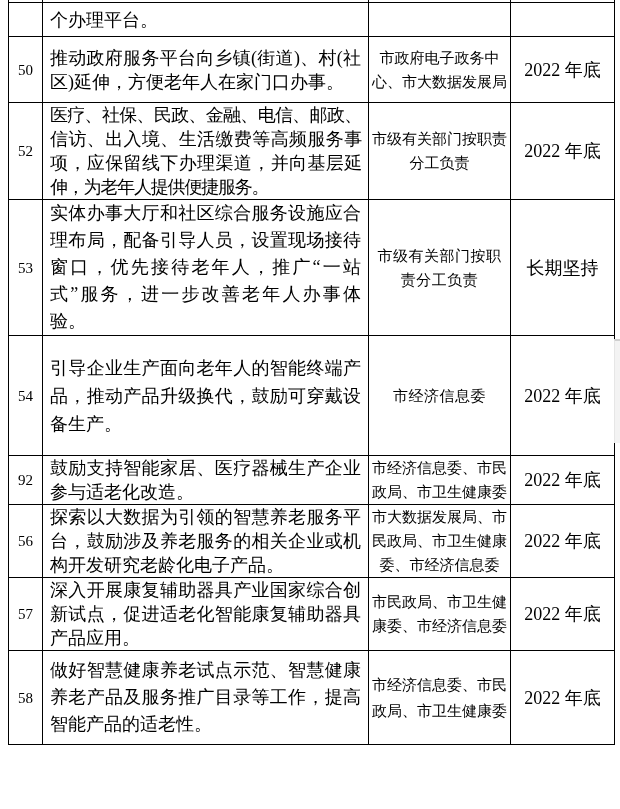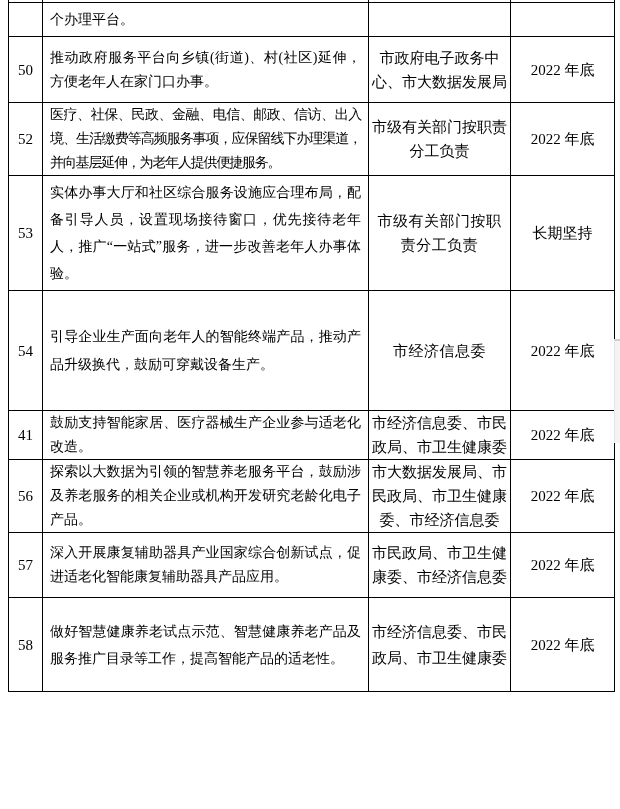--- a/index.html
+++ b/index.html
@@ -8,27 +8,27 @@
     font-family:"Liberation Serif","DejaVu Serif",serif;color:#000;
   }
   .table-wrap{position:absolute;left:8px;top:-1px;}
   table{border-collapse:collapse;table-layout:fixed;width:606px;}
   col.w-num{width:34px;}
   col.w-task{width:326px;}
   col.w-dept{width:142px;}
   col.w-time{width:104px;}
   td{
     border:1px solid #000;padding:0;vertical-align:middle;
-    font-size:14px;line-height:24px;overflow:hidden;
+    font-size:18px;line-height:24px;overflow:hidden;
   }
   tr.sliver td{border-top:none;height:3px;}
   .c-num{text-align:center;font-size:15px;}
   .c-task{text-align:justify;text-justify:inter-character;padding:0 7px;line-break:strict;}
   .c-dept{font-size:15px;text-align:center;padding:0 3px;line-break:strict;}
-  .c-time{text-align:center;font-size:15px;}
+  .c-time{text-align:center;font-size:18px;}
   .c-section{padding:0 6px;font-size:16px;text-align:left;}
 
   tr:nth-child(2){height:34px;}
   tr:nth-child(3){height:66px;margin-left:36px;}
   tr:nth-child(4){height:64px;}
   tr:nth-child(4) .c-task{letter-spacing:-1.2px;}
   tr:nth-child(5){height:115px;}
   tr:nth-child(5) .c-task{line-height:27px;}
   tr:nth-child(5) .c-dept{letter-spacing:.5px;}
   tr:nth-child(6){height:120px;}
@@ -93,21 +93,21 @@
         <td class="c-dept">市级有关部门按职责分工负责</td>
         <td class="c-time">长期坚持</td>
       </tr>
       <tr>
         <td class="c-num">54</td>
         <td class="c-task">引导企业生产面向老年人的智能终端产品，推动产品升级换代，鼓励可穿戴设备生产。</td>
         <td class="c-dept">市经济信息委</td>
         <td class="c-time">2022 年底</td>
       </tr>
       <tr>
-        <td class="c-num">41</td>
+        <td class="c-num">92</td>
         <td class="c-task">鼓励支持智能家居、医疗器械生产企业参与适老化改造。</td>
         <td class="c-dept">市经济信息委、市民政局、市卫生健康委</td>
         <td class="c-time">2022 年底</td>
       </tr>
       <tr>
         <td class="c-num">56</td>
         <td class="c-task">探索以大数据为引领的智慧养老服务平台，鼓励涉及养老服务的相关企业或机构开发研究老龄化电子产品。</td>
         <td class="c-dept">市大数据发展局、市民政局、市卫生健康委、市经济信息委</td>
         <td class="c-time">2022 年底</td>
       </tr>

